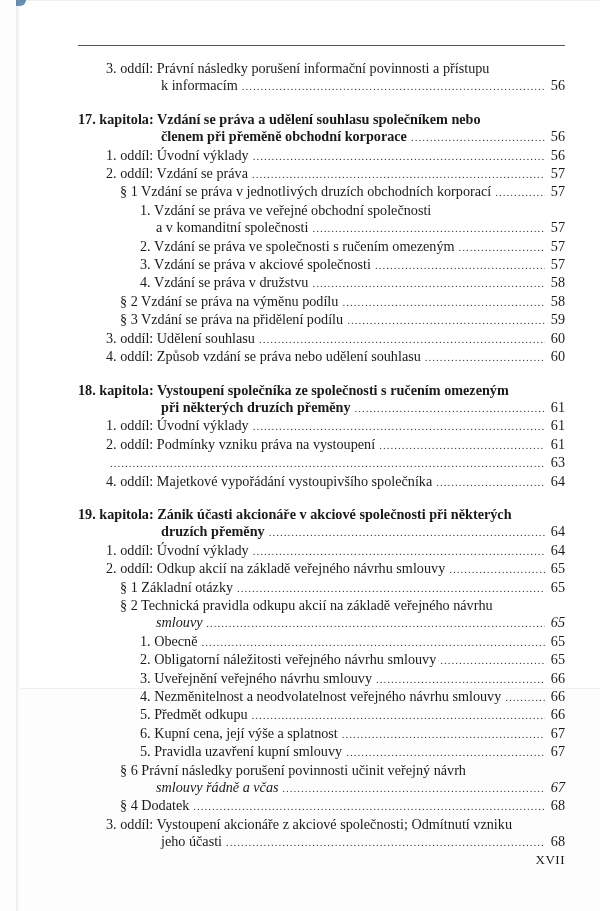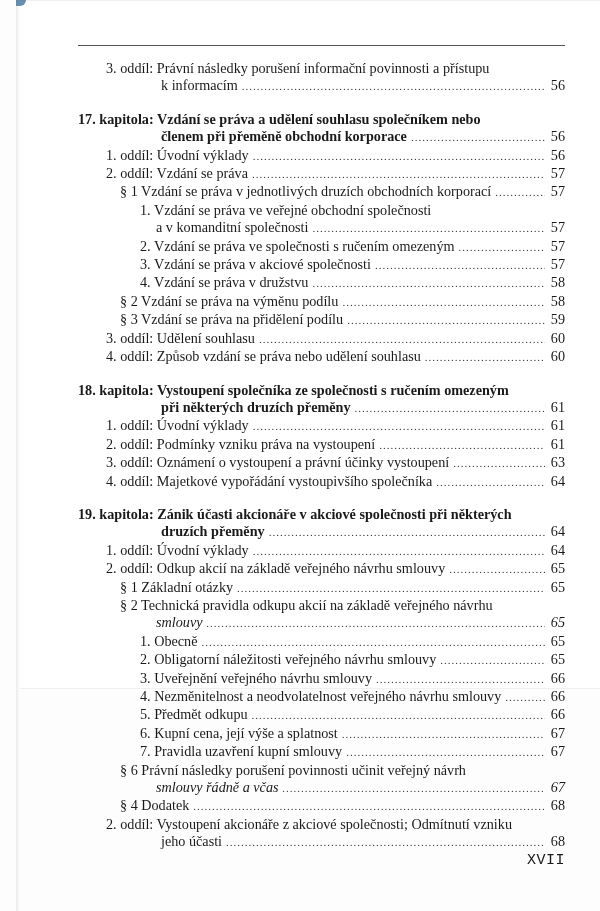--- a/index.html
+++ b/index.html
@@ -52,21 +52,21 @@
   .lv-ch .l1 { padding-left:0; }
   .lv-ch .l2 { padding-left:83px; }
   .lv-od .l1 { padding-left:28px; }
   .lv-od .l2 { padding-left:83px; }
   .lv-par .l1 { padding-left:42px; }
   .lv-par .l2 { padding-left:78px;font-style:italic; }
   .lv-num .l1 { padding-left:62px; }
   .lv-num .l2 { padding-left:78px; }
   .folio {
     position:absolute; right:51px; top:852px;
-    font-size:15px; letter-spacing:0.5px;font-family:Liberation Mono, monospace;
+    font-size:13px; letter-spacing:0.5px;
   }
 </style>
 </head>
 <body>
 
 <div class="page">
   <div class="edge-left"></div>
   <div class="edge-corner"></div>
   <div class="rule"></div>
 
@@ -197,21 +197,20 @@
     </div>
     <div class="entry lv-od">
       <div class="line l1">
           <span class="t">2. oddíl: Podmínky vzniku práva na vystoupení</span>
           <span class="dots"></span>
           <span class="pg">61</span>
         </div>
     </div>
     <div class="entry lv-od">
       <div class="line l1">
-          <span class="t">3. oddíl: Oznámení o vystoupení a právní účinky vystoupení</span>
           <span class="dots"></span>
           <span class="pg">63</span>
         </div>
     </div>
     <div class="entry lv-od">
       <div class="line l1">
           <span class="t">4. oddíl: Majetkové vypořádání vystoupivšího společníka</span>
           <span class="dots"></span>
           <span class="pg">64</span>
         </div>
@@ -297,21 +296,21 @@
     </div>
     <div class="entry lv-num">
       <div class="line l1">
           <span class="t">6. Kupní cena, její výše a splatnost</span>
           <span class="dots"></span>
           <span class="pg">67</span>
         </div>
     </div>
     <div class="entry lv-num">
       <div class="line l1">
-          <span class="t">7. Pravidla uzavření kupní smlouvy</span>
+          <span class="t">5. Pravidla uzavření kupní smlouvy</span>
           <span class="dots"></span>
           <span class="pg">67</span>
         </div>
     </div>
     <div class="entry lv-par">
       <div class="line l1">
           <span class="t">§ 6 Právní následky porušení povinnosti učinit veřejný návrh</span>
         </div>
       <div class="line l2">
           <span class="t">smlouvy řádně a včas</span>
@@ -321,21 +320,21 @@
     </div>
     <div class="entry lv-par">
       <div class="line l1">
           <span class="t">§ 4 Dodatek</span>
           <span class="dots"></span>
           <span class="pg">68</span>
         </div>
     </div>
     <div class="entry lv-od">
       <div class="line l1">
-          <span class="t">2. oddíl: Vystoupení akcionáře z akciové společnosti; Odmítnutí vzniku</span>
+          <span class="t">3. oddíl: Vystoupení akcionáře z akciové společnosti; Odmítnutí vzniku</span>
         </div>
       <div class="line l2">
           <span class="t">jeho účasti</span>
           <span class="dots"></span>
           <span class="pg">68</span>
         </div>
     </div>
 
   </div>
 

